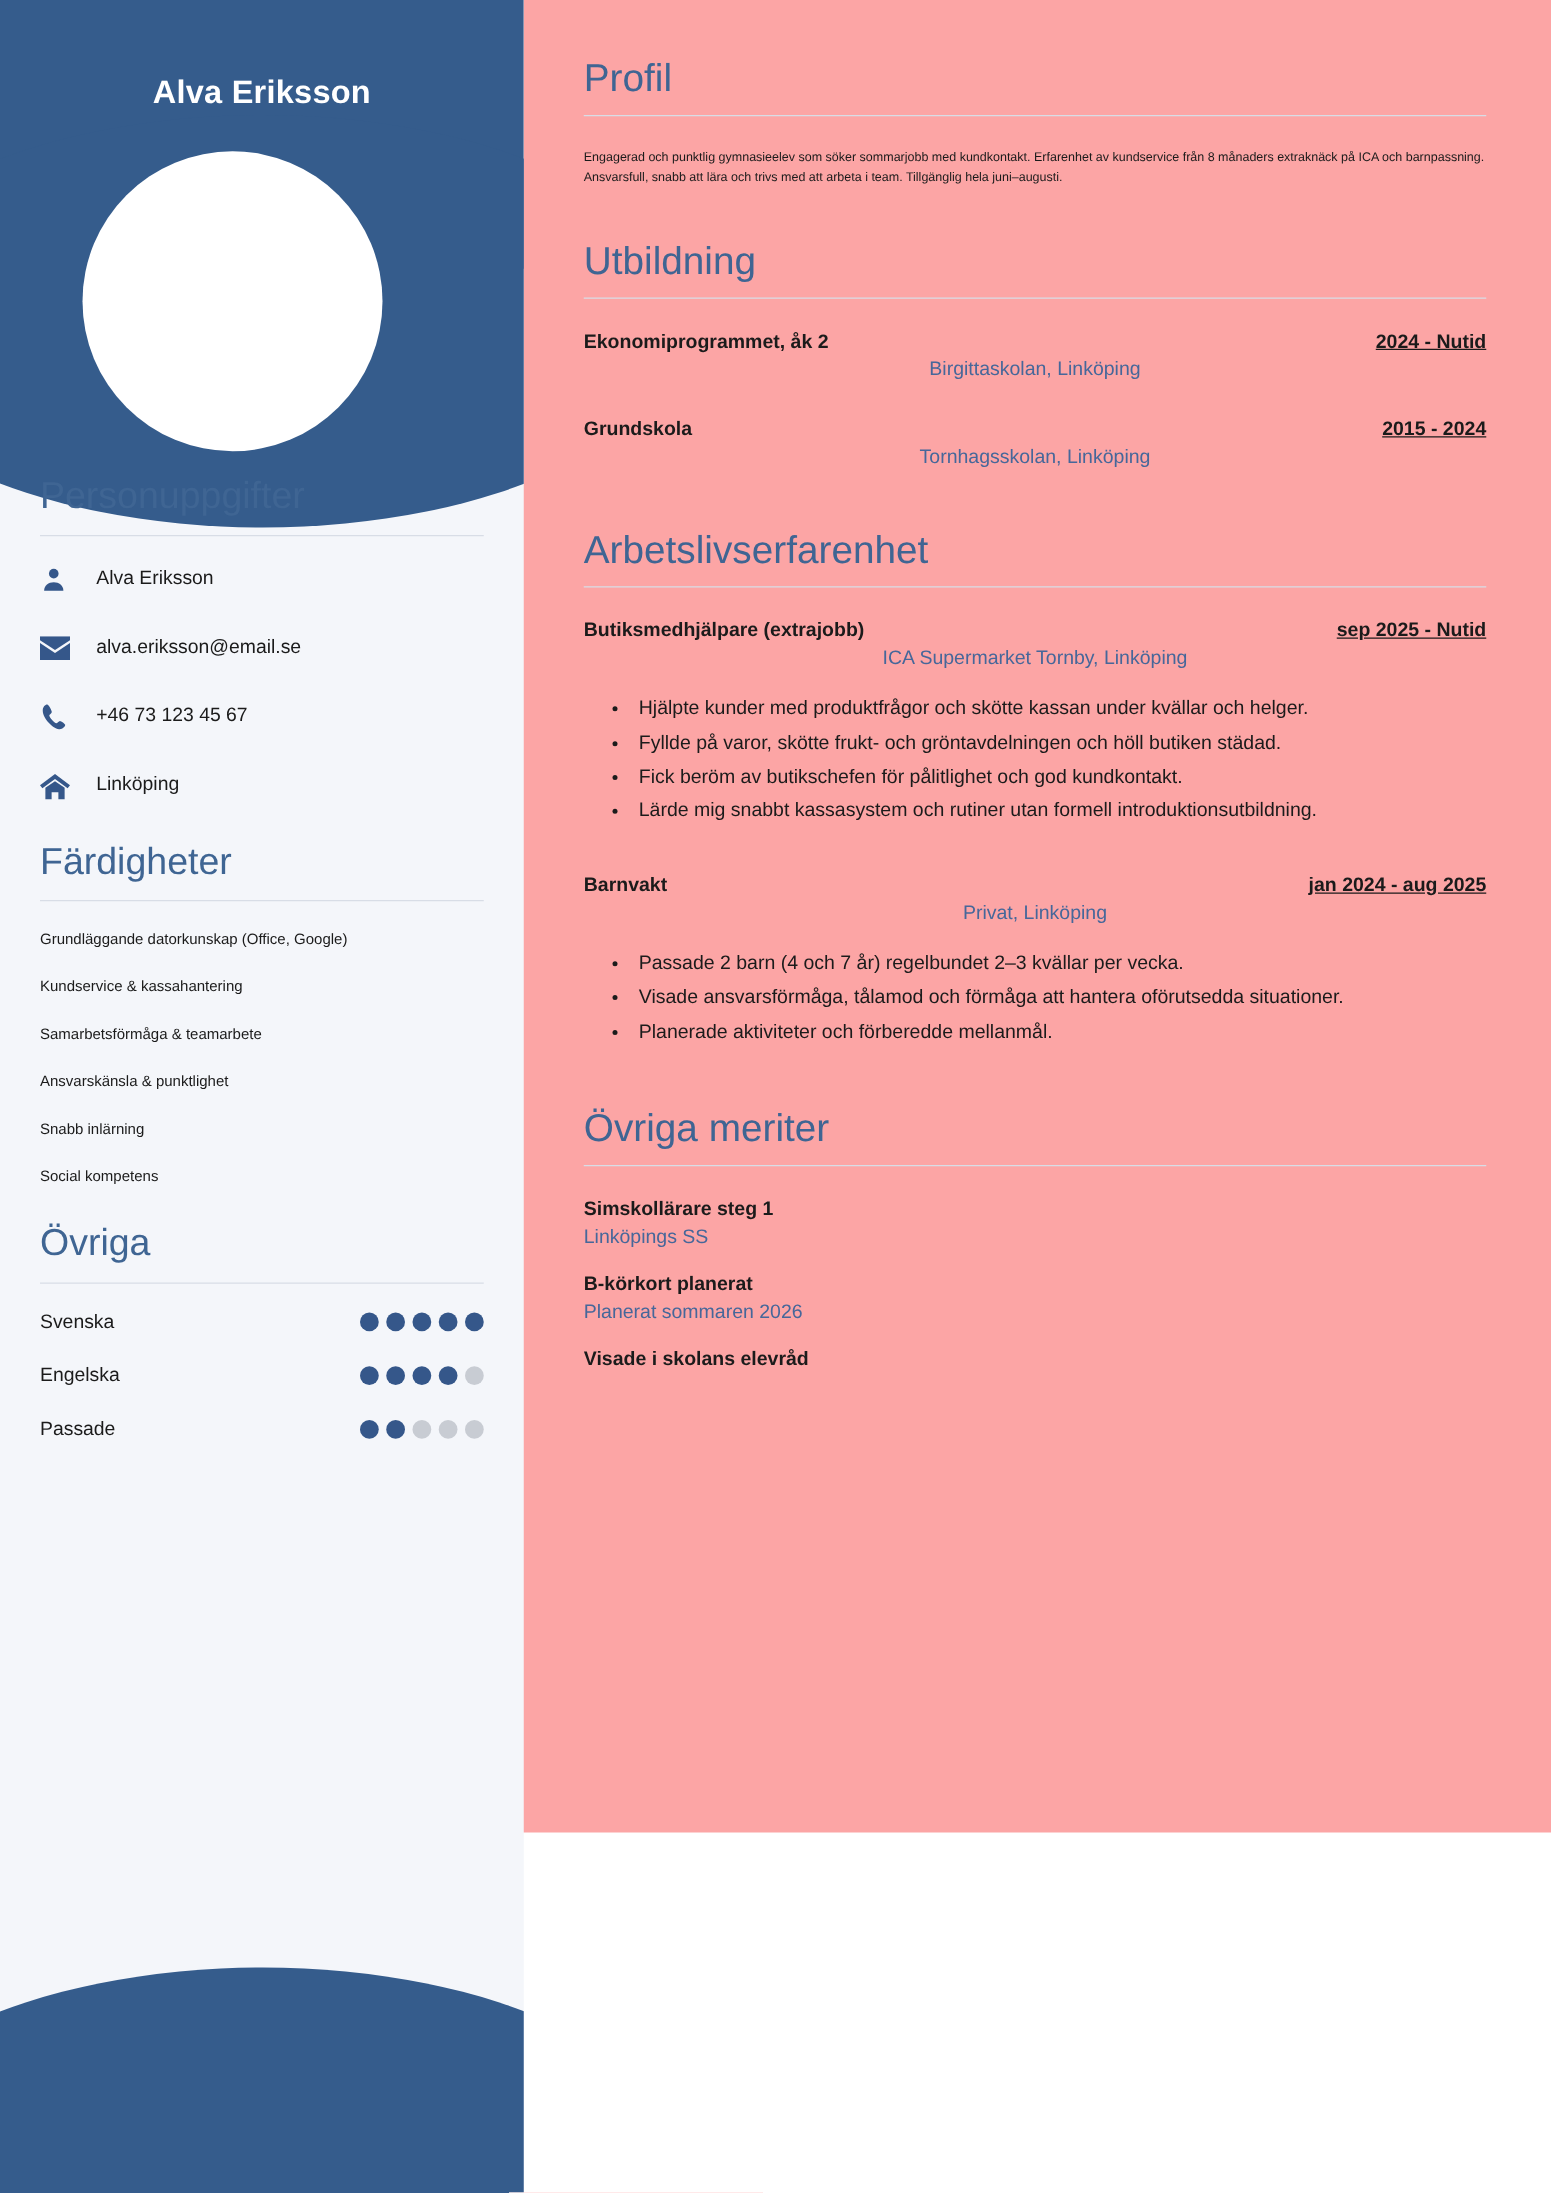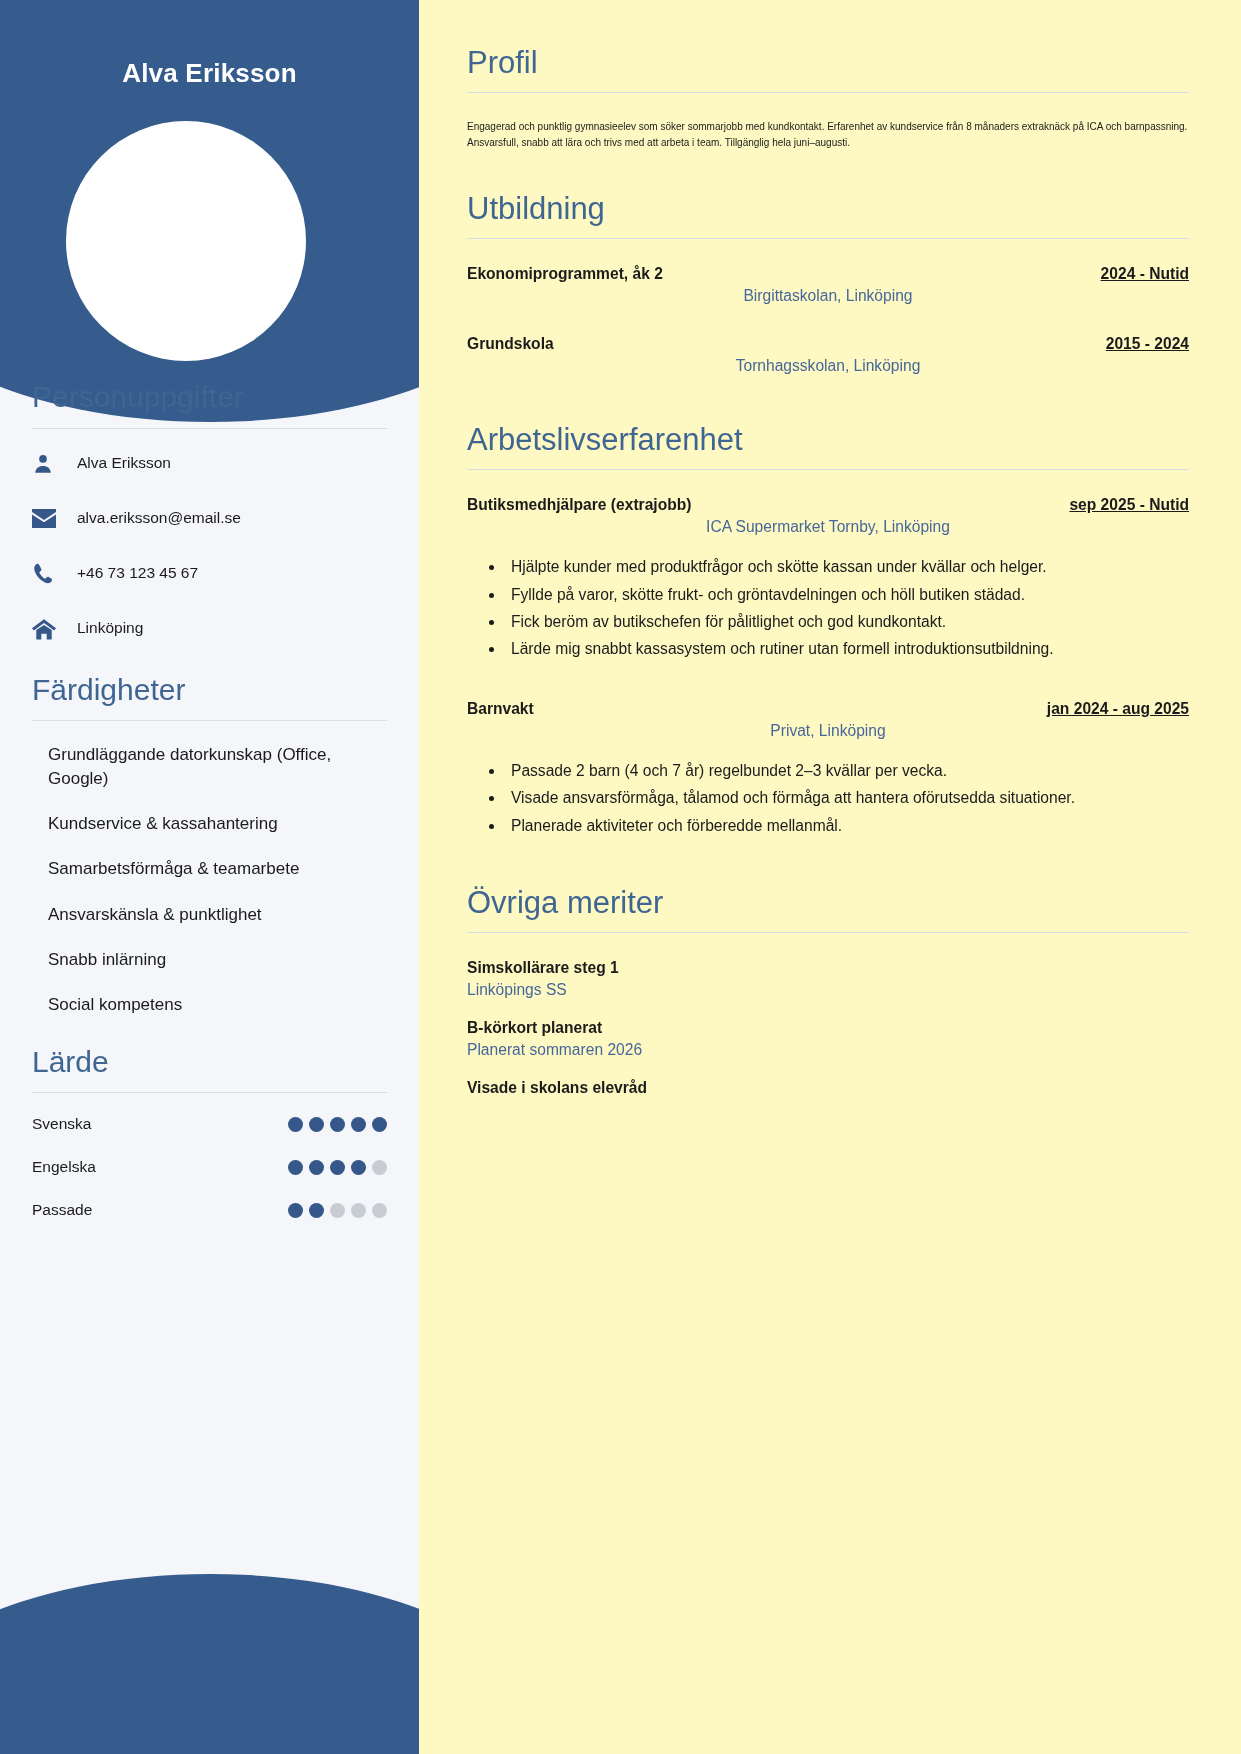--- a/index.html
+++ b/index.html
@@ -6,22 +6,22 @@
   html, body {
     width: 1241px;
     height: 1754px;
     font-family: "Liberation Sans", sans-serif;
     background: #ffffff;
     overflow: hidden;
   }
   .page {
     position: relative;
     width: 1241px;
-    height: 1754px;
-    background: #fef9c3;
+    height: 1466px;
+    background: #fca5a5;
     display: flex;
   }
 
   
   .sidebar {
     position: relative;
     width: 419px;
     min-width: 419px;
     height: 1754px;
     background: #f4f6fa;
@@ -114,25 +114,24 @@
     margin-right: 11px;
   }
   .contact-icon svg { fill: #35578a; }
   .contact-text {
     font-size: 15.5px;
     color: #1b1b1b;
     line-height: 1.3;
   }
 
   .skill-item {
-    font-size: 17px;
+    font-size: 12px;
     color: #1b1b1b;
     line-height: 1.42;
     margin-bottom: 21px;
-    margin-left: 16px;
   }
 
   .lang-row {
     display: flex;
     align-items: center;
     justify-content: space-between;
     margin-bottom: 25px;
   }
   .lang-name {
     font-size: 15.5px;
@@ -284,21 +283,21 @@
         <div class="side-rule"></div>
         <div class="skill-item">Grundläggande datorkunskap (Office, Google)</div>
         <div class="skill-item">Kundservice &amp; kassahantering</div>
         <div class="skill-item">Samarbetsförmåga &amp; teamarbete</div>
         <div class="skill-item">Ansvarskänsla &amp; punktlighet</div>
         <div class="skill-item">Snabb inlärning</div>
         <div class="skill-item">Social kompetens</div>
       </section>
 
       <section class="side-section" style="margin-top:26px;">
-        <div class="side-h">Lärde</div>
+        <div class="side-h">Övriga</div>
         <div class="side-rule"></div>
 
         <div class="lang-row">
           <span class="lang-name">Svenska</span>
           <span class="dots">
               <span class="dot on"></span>
               <span class="dot on"></span>
               <span class="dot on"></span>
               <span class="dot on"></span>
               <span class="dot on"></span>

